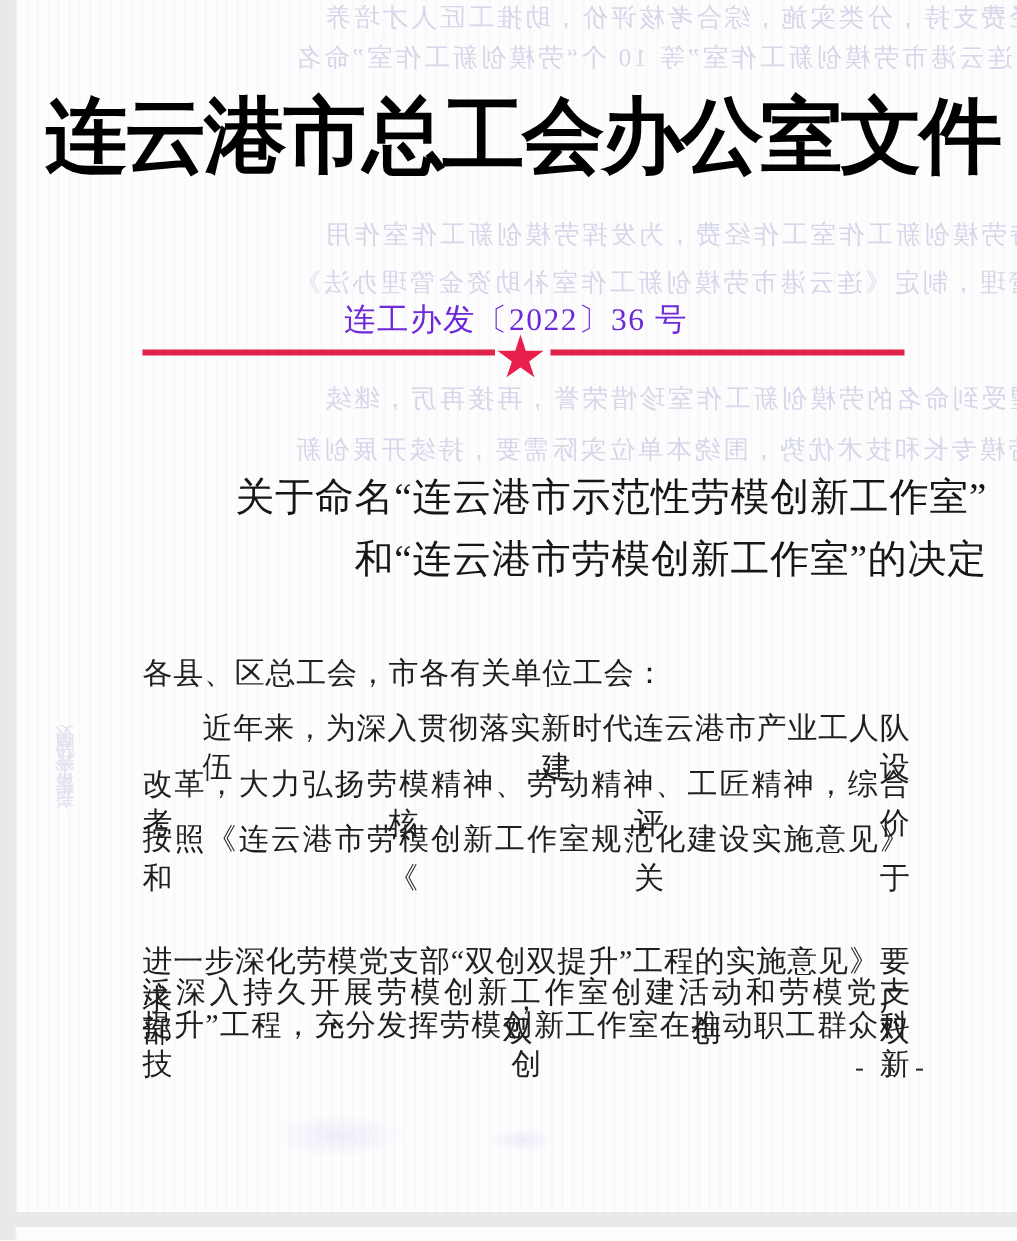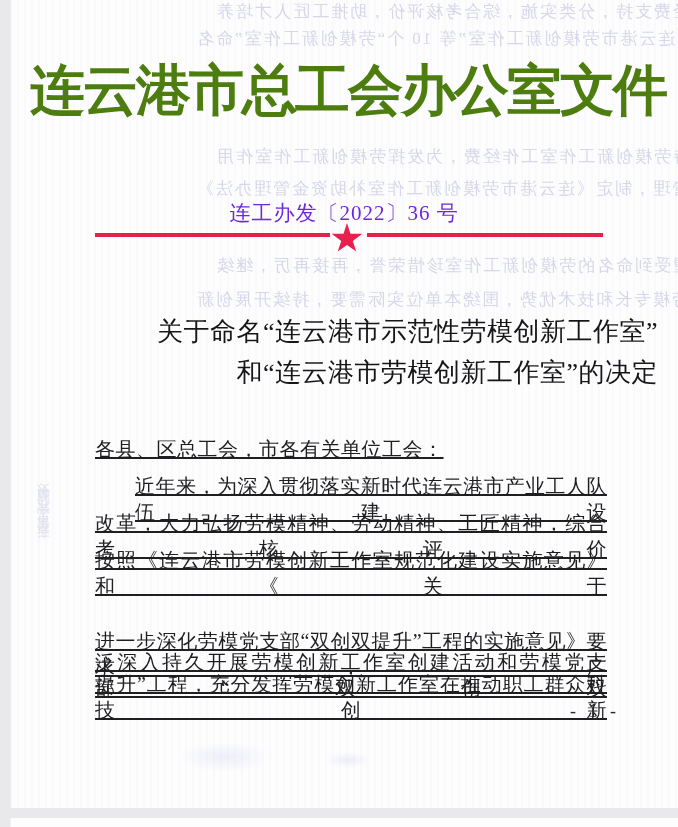--- a/index.html
+++ b/index.html
@@ -15,39 +15,39 @@
 
   
   .bleed{position:absolute;color:#b7b9d8;opacity:.55;transform:scaleX(-1);
     filter:blur(.4px);font-size:17px;white-space:nowrap;letter-spacing:2px;
     font-family:"Liberation Serif","DejaVu Serif",serif;}
   .bleed-side{position:absolute;left:24px;top:90px;height:460px;writing-mode:vertical-rl;
     color:#c3c5dd;opacity:.45;font-size:13px;letter-spacing:4px;filter:blur(.5px);
     transform:scaleY(-1);}
 
   .red-header{position:absolute;top:56px;left:20px;width:628px;text-align:center;
-    color:#4d7c0f;font-size:55px;line-height:70px;font-weight:700;letter-spacing:-2px;
+    color:#000000;font-size:55px;line-height:70px;font-weight:700;letter-spacing:-2px;
     white-space:nowrap;}
 
   .doc-number{position:absolute;top:199px;left:0;width:668px;text-align:center;
     color:#6d28d9;font-size:21px;letter-spacing:1px;}
 
   .rule{position:absolute;top:233px;height:4px;background:#e02349;}
   .rule-left{left:85px;width:235px;}
   .rule-right{left:357px;width:236px;}
   .star{position:absolute;left:321px;top:223px;width:32px;height:31px;background:#e8204e;
     clip-path:polygon(50% 0%,61% 35%,98% 35%,68% 58%,79% 92%,50% 71%,21% 92%,32% 58%,2% 35%,39% 35%);}
 
   .doc-title{position:absolute;left:20px;width:628px;text-align:right;color:#161618;
     font-size:26px;font-weight:400;letter-spacing:.5px;white-space:nowrap;}
   #title1{top:314px;}
   #title2{top:355px;}
 
   .body-line{position:absolute;left:85px;width:512px;color:#1f1f22;font-size:20px;
-    line-height:26px;letter-spacing:.5px;text-decoration:underline;}
+    line-height:26px;letter-spacing:.5px;}
   .just{text-align:justify;text-align-last:justify;word-break:break-all;}
   #salutation{top:436px;}
   #bl0{top:473px;padding-left:40px;width:472px;}
   #bl1{top:510px;}
   #bl2{top:547px;}
   #bl3{top:584px;margin-top:44px;}
   #bl4{top:649px;}
   #bl5{top:658px;margin-top:13px;}
 
   .page-num{position:absolute;top:701px;left:535px;width:100px;text-align:center;

